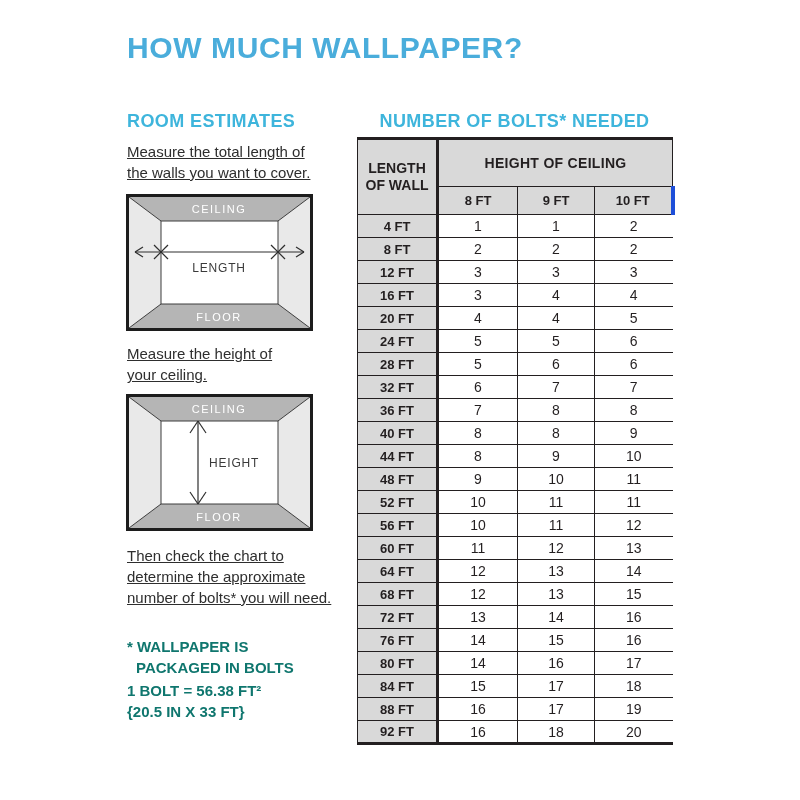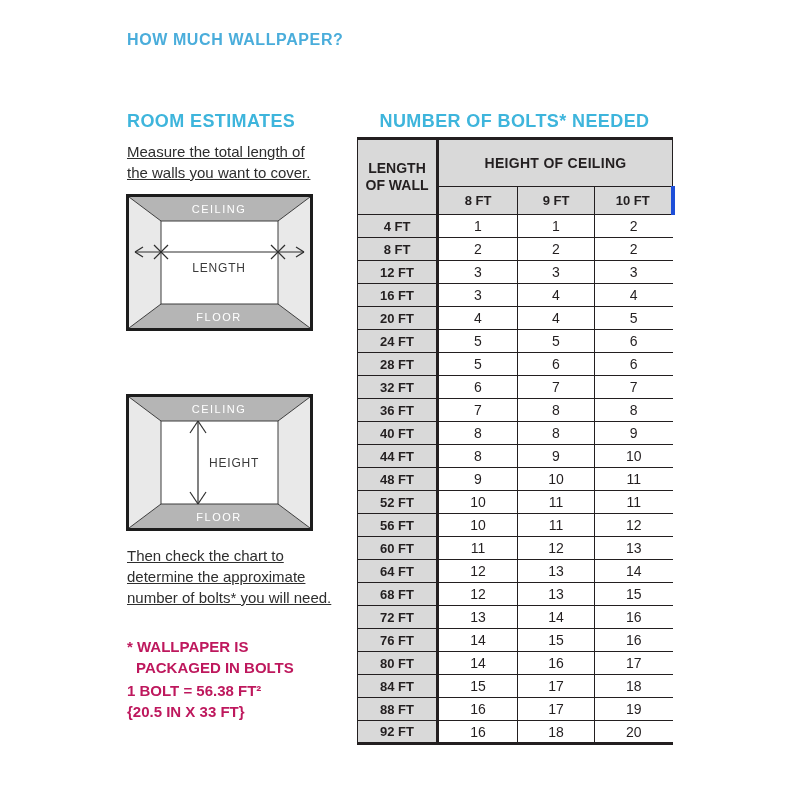--- a/index.html
+++ b/index.html
@@ -6,36 +6,36 @@
   html,body { background:#fff; }
   body {
     width:800px; height:800px; position:relative;
     font-family:"Liberation Sans", sans-serif;
     color:#2d2d2d;
   }
   .page { position:absolute; inset:0; width:800px; height:800px; overflow:hidden; }
 
   .title {
     position:absolute; left:127px; top:31px;
-    font-size:16px; font-weight:bold; letter-spacing:.6px;
+    font-size:30px; font-weight:bold; letter-spacing:.6px;
     color:#4aaddb;
   }
 
   .section-heading {
     font-size:18px; font-weight:bold; letter-spacing:.4px;
     color:#3eb5dc;
   }
   #room-heading { position:absolute; left:127px; top:111px; }
 
   .body-text { font-size:15px; line-height:21px; color:#2e2e2e;text-decoration:underline; }
   #step-length  { position:absolute; left:127px; top:141px; }
   #step-height  { position:absolute; left:127px; top:343px; }
   #step-chart   { position:absolute; left:127px; top:545px; }
 
-  .bold-note { font-size:15px; font-weight:bold; line-height:21px; color:#be185d; }
+  .bold-note { font-size:15px; font-weight:bold; line-height:21px; color:#0f766e; }
   #footnote   { position:absolute; left:127px; top:636px; }
   #footnote .indent { padding-left:9px; }
   #bolt-info  { position:absolute; left:127px; top:680px; }
 
   .diagram { position:absolute; width:187px; height:137px; }
   #diagram-length { left:126px; top:194px; }
   #diagram-height { left:126px; top:394px; }
 
   #table-heading {
     position:absolute; left:357px; top:111px; width:315px;
@@ -114,20 +114,24 @@
       <line x1="145" y1="51" x2="159" y2="65"></line>
         <line x1="145" y1="65" x2="159" y2="51"></line>
       <line x1="9" y1="58" x2="17" y2="53"></line>
         <line x1="9" y1="58" x2="17" y2="63"></line>
       <line x1="178" y1="58" x2="170" y2="53"></line>
         <line x1="178" y1="58" x2="170" y2="63"></line>
     </g>
     <text x="93" y="78" text-anchor="middle" class="measure-label">LENGTH</text>
   </svg>
 
+  <p class="body-text" id="step-height">
+    <span>Measure the height of</span><br>
+    <span>your ceiling.</span>
+  </p>
 
   <svg class="diagram" id="diagram-height" viewBox="0 0 187 137" xmlns="http://www.w3.org/2000/svg">
     <rect x="1.5" y="1.5" width="184" height="134" fill="#ffffff" stroke="#1c1c1c" stroke-width="3"></rect>
     <polygon points="3,3 184,3 152,27 35,27" fill="#b5b5b5"></polygon>
     <polygon points="3,134 184,134 152,110 35,110" fill="#b5b5b5"></polygon>
     <polygon points="3,3 35,27 35,110 3,134" fill="#e9e9e9"></polygon>
     <polygon points="184,3 152,27 152,110 184,134" fill="#e9e9e9"></polygon>
     <rect x="35" y="27" width="117" height="83" fill="#ffffff" stroke="#3c3c3c" stroke-width="1"></rect>
     <line x1="3" y1="3" x2="35" y2="27" stroke="#3c3c3c" stroke-width="1"></line>
     <line x1="184" y1="3" x2="152" y2="27" stroke="#3c3c3c" stroke-width="1"></line>

